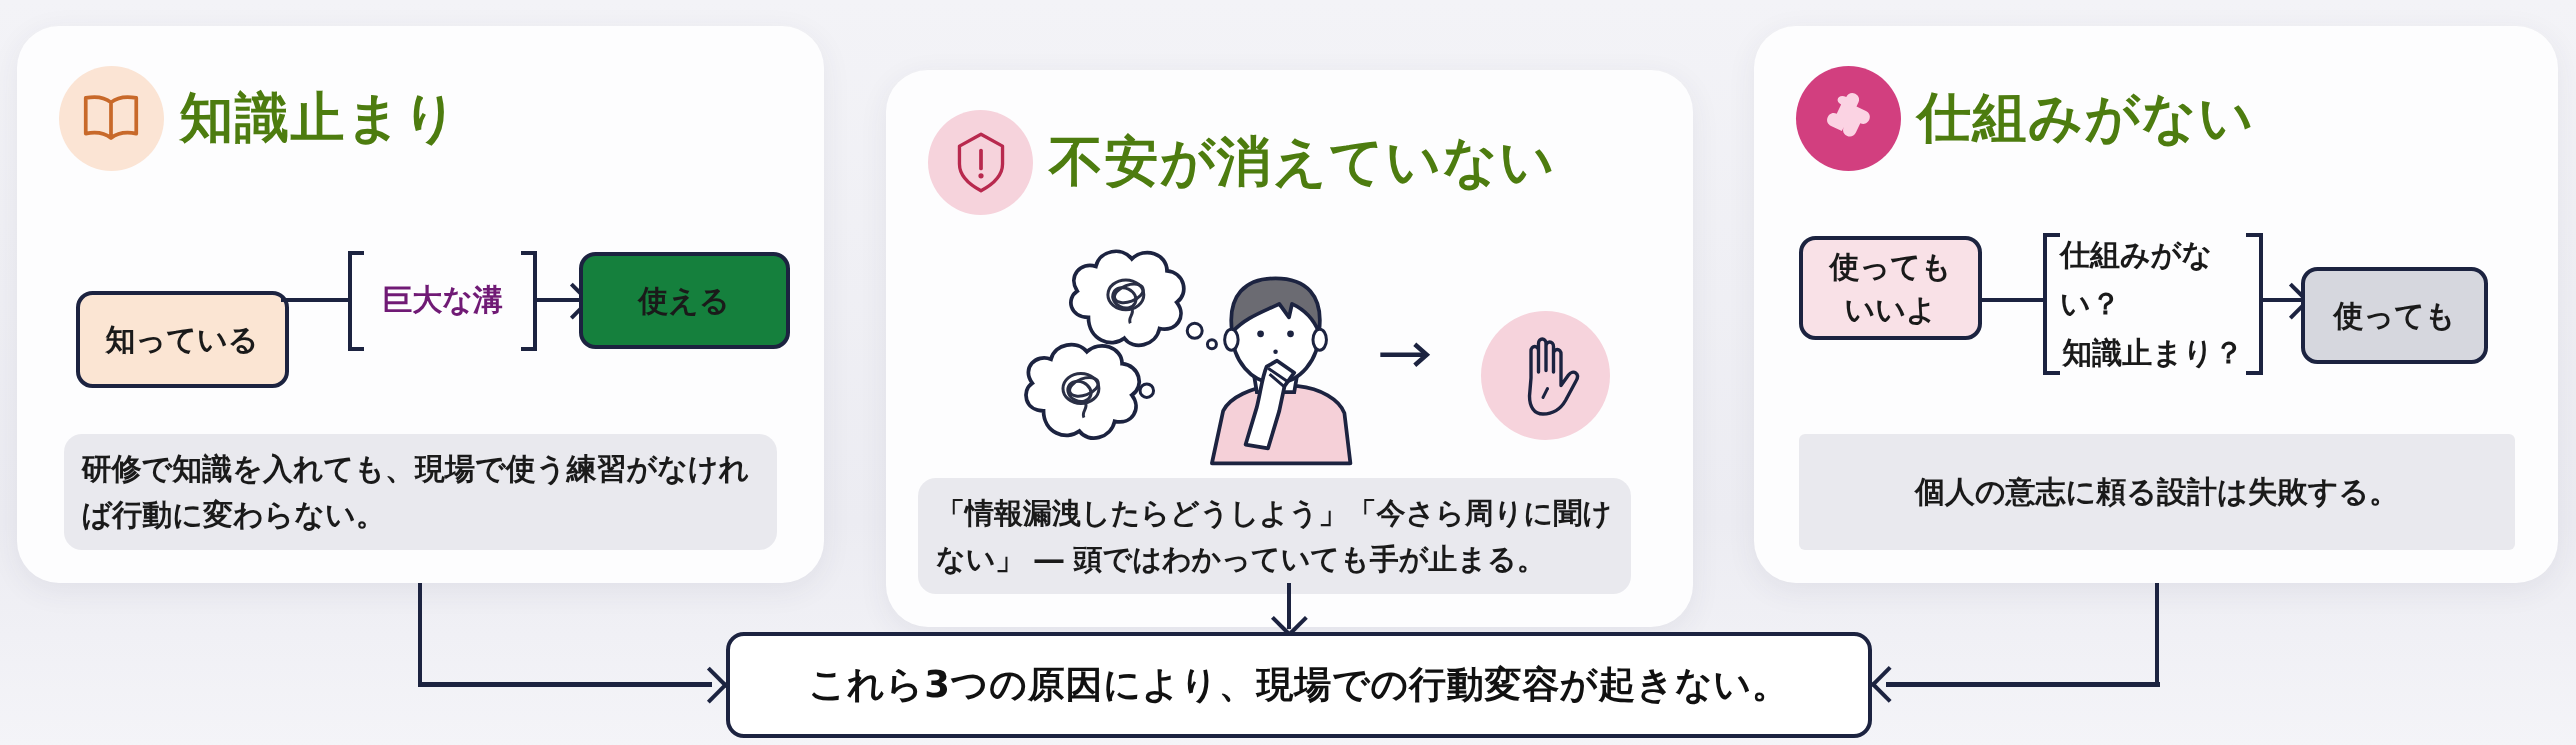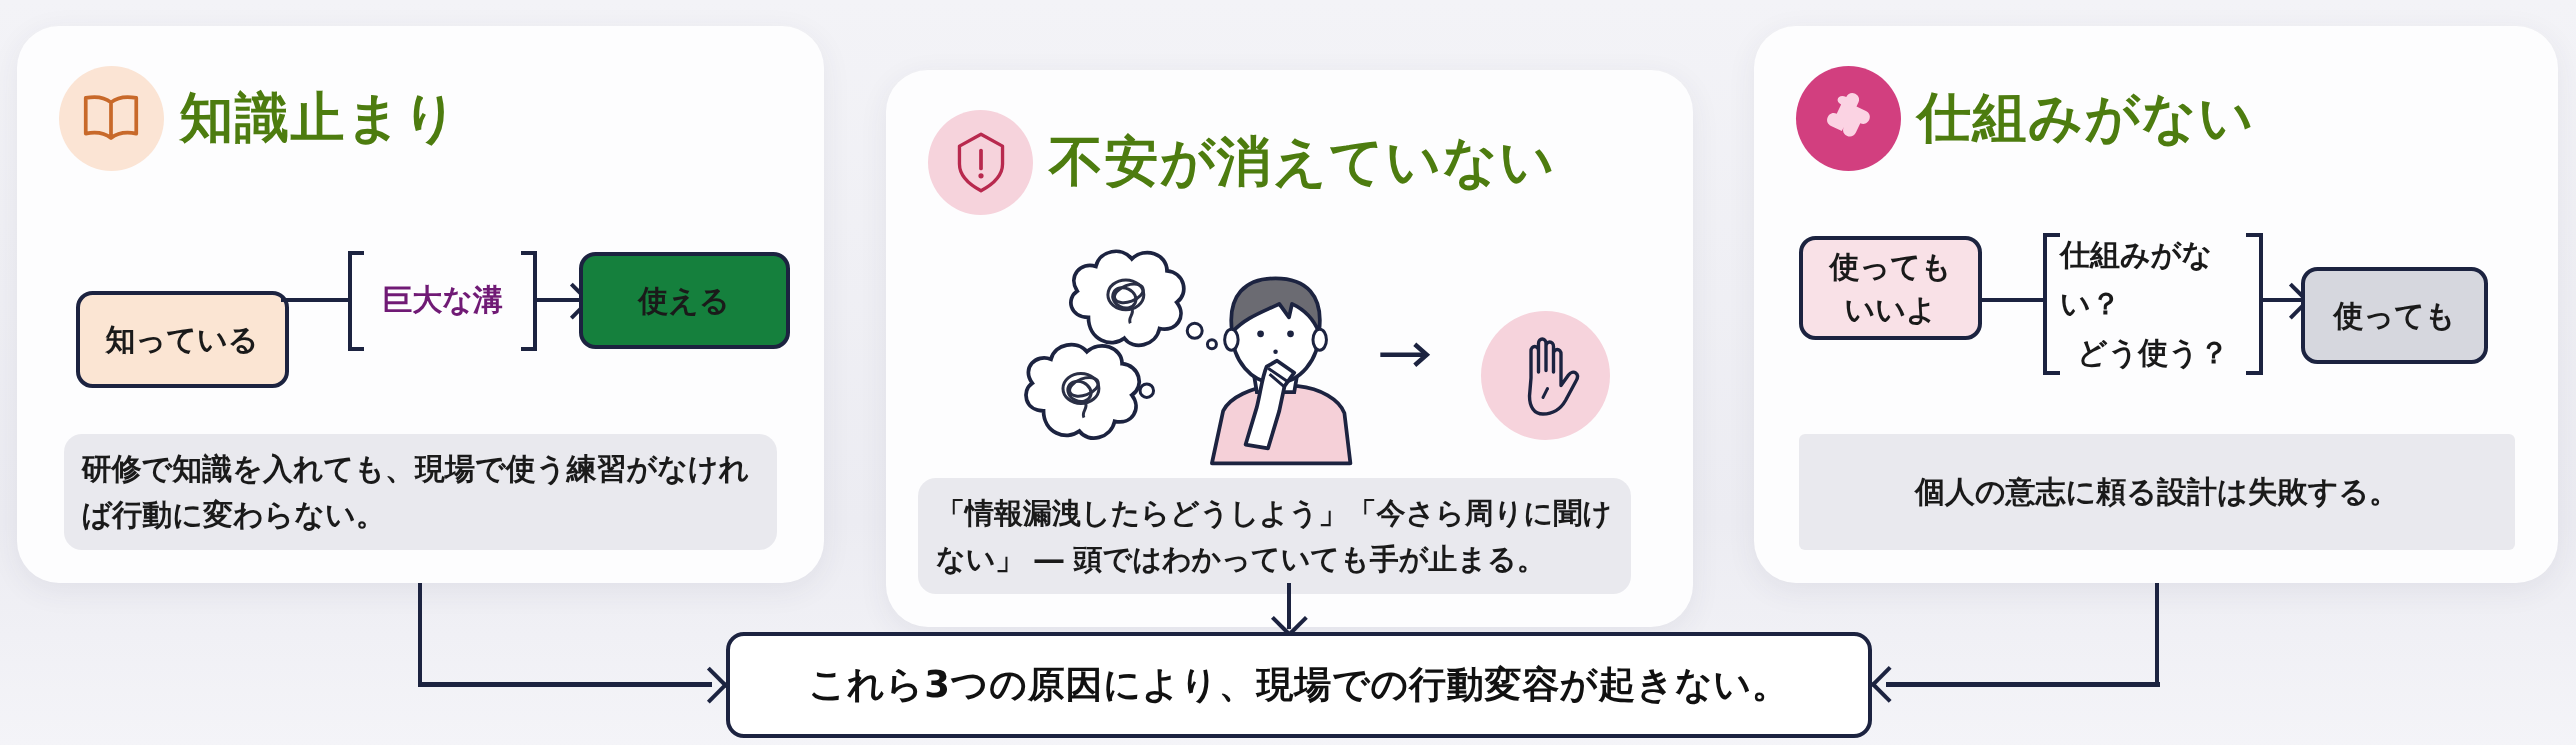--- a/index.html
+++ b/index.html
@@ -156,21 +156,21 @@
   <div class="card-title">仕組みがない</div>
 
   <div class="flow-box" style="left:45px; top:210px; width:183px; height:104px; background:#f9e1e7; flex-direction:column;">
     <span>使っても</span>
     <span>いいよ</span>
   </div>
   <div class="hline" style="left:228px; top:272px; width:61px;"></div>
   <div class="bracket bracket-left" style="left:289px; top:207px; height:142px;"></div>
   <div style="position:absolute; left:306px; top:207px; width:186px; height:142px; display:flex; flex-direction:column; align-items:center; justify-content:center; font-size:30px; font-weight:bold; color:#1a1a1a; line-height:49px;">
     <span>仕組みがない？</span>
-    <span>どう使う？</span>
+    <span>知識止まり？</span>
   </div>
   <div class="bracket bracket-right" style="left:492px; top:207px; height:142px;"></div>
   <div class="hline" style="left:508px; top:272px; width:42px;"></div>
   <div class="arrow-head" style="left:525px; top:262px;"></div>
   <div class="flow-box" style="left:547px; top:241px; width:187px; height:97px; background:#d6d7de;">使っても</div>
 
   <div class="note center" style="left:45px; width:716px;border-radius:6px;">個人の意志に頼る設計は失敗する。</div>
 </div>
 
 <div class="connector" style="left:418px; top:583px; width:3.7px; height:103px;"></div>

